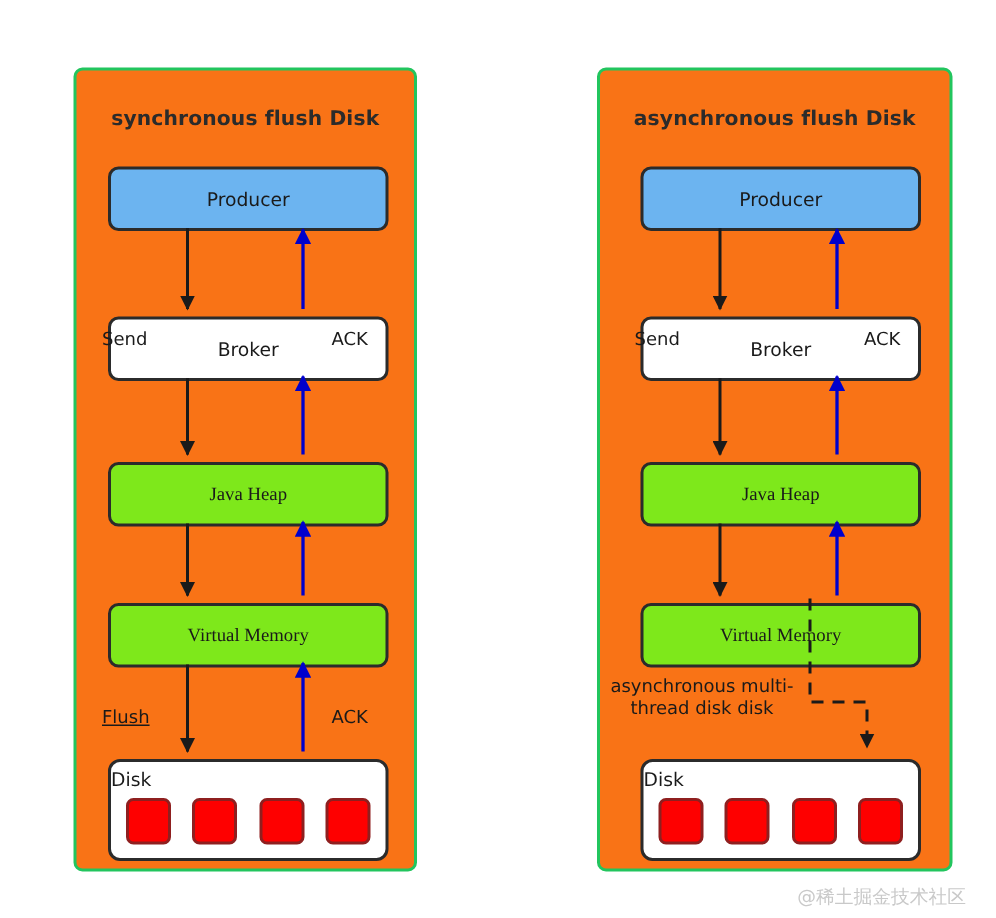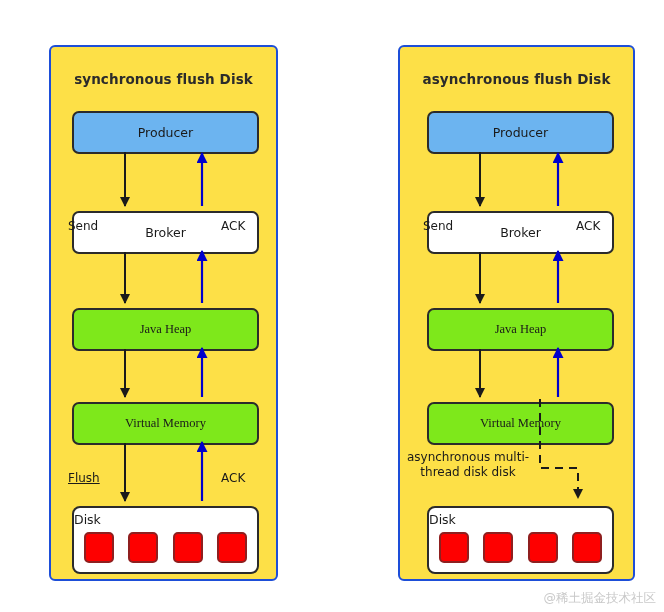--- a/index.html
+++ b/index.html
@@ -15,23 +15,23 @@
     overflow: hidden;
   }
   #canvas {
     position: absolute;
     left: 0; top: 0;
     width: 664px;
     height: 612px;
   }
   .panel {
     position: absolute;
-    border: 2px solid #1d4ed8;
+    border: 2px solid #22c55e;
     border-radius: 6px;
-    background: #fde047;
+    background: #f97316;
     box-sizing: border-box;
   }
   #panel-left  { left: 49px;  top: 45px; width: 229px; height: 536px; }
   #panel-right { left: 398px; top: 45px; width: 237px; height: 536px; }
 
   .panel-title {
     position: absolute;
     left: 0;
     right: 0;
     top: 24px;
@@ -99,21 +99,21 @@
   }
   .edge-label.multiline {
     white-space: normal;
     text-align: center;
     line-height: 1.22;
     width: 124px;
   }
 
   .watermark {
     position: absolute;
-    right: 8px;
+    right: 20px;
     bottom: 5px;
     font-size: 12.5px;
     color: #c9c9c9;
     white-space: nowrap;
   }
 </style>
 </head>
 <body>
 
 <div id="canvas">

